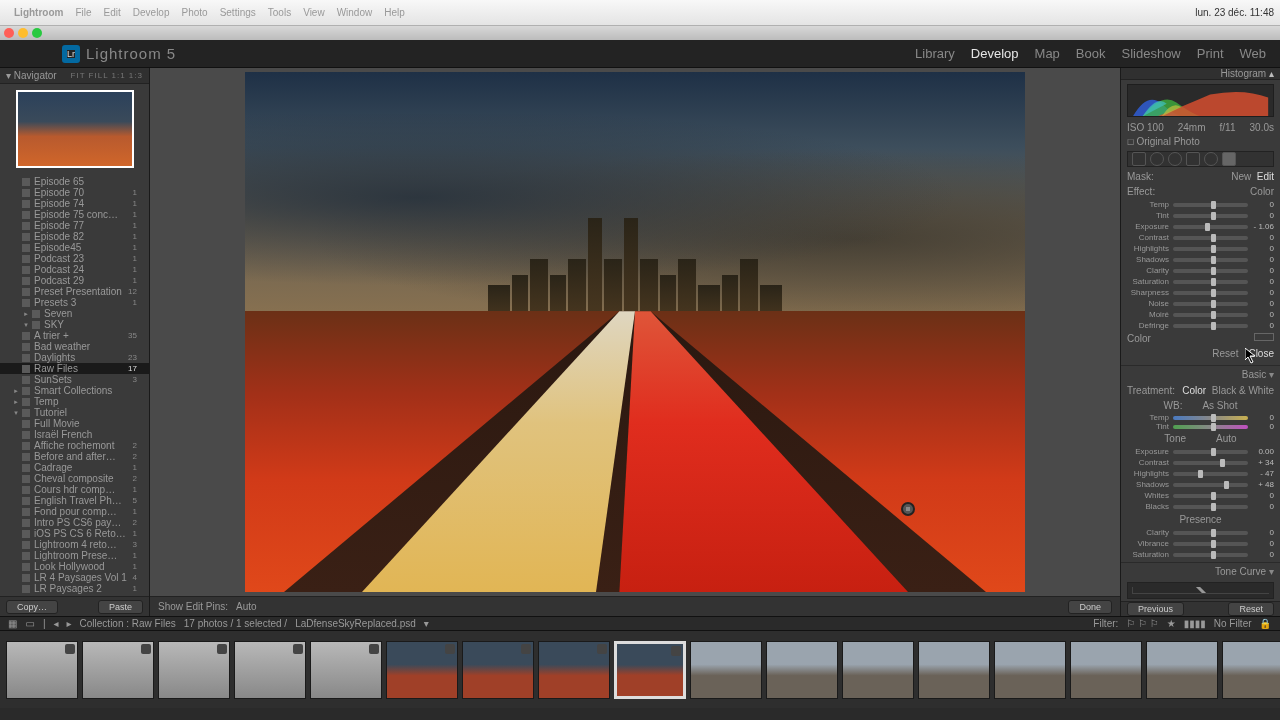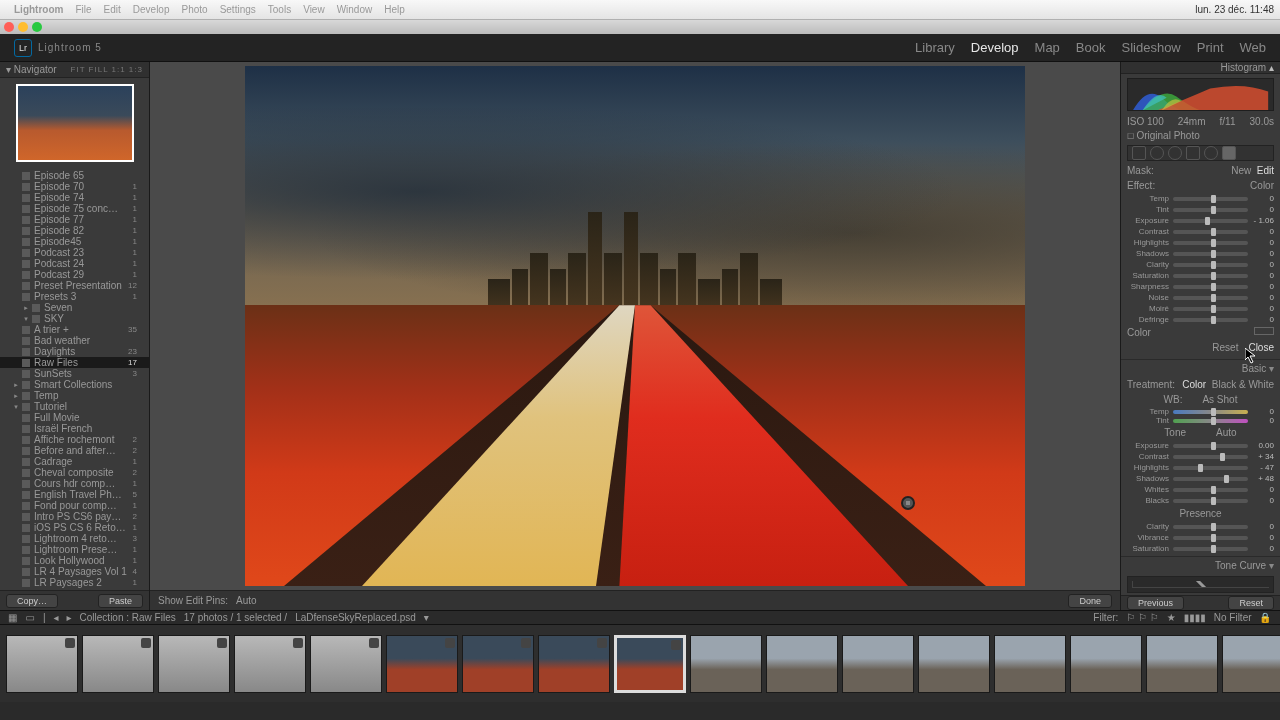--- a/index.html
+++ b/index.html
@@ -1,32 +1,32 @@
 <!DOCTYPE html>
 <html><head>
 <meta charset="utf-8">
 <style>
 *{margin:0;padding:0;box-sizing:border-box;font-family:"Myriad Pro",Helvetica,Arial,sans-serif;font-size:10px;color:#999;}
 body{background:#2a2a2a;width:1280px;height:720px;overflow:hidden;position:relative;}
 
-.mac-menubar{height:20px;background:linear-gradient(#f8f8f8,#e4e4e4);display:flex;align-items:center;padding:0 6px;color:#000;font-size:11px;border-bottom:1px solid #b0b0b0;}
+.mac-menubar{height:26px;background:linear-gradient(#f8f8f8,#e4e4e4);display:flex;align-items:center;padding:0 6px;color:#000;font-size:11px;border-bottom:1px solid #b0b0b0;}
 .mac-menubar .apple{font-size:13px;margin-right:8px;}
 .mac-menubar .app{font-weight:bold;margin-right:12px;}
 .mac-menubar .mitem{margin-right:12px;}
 .mac-menubar .spacer{flex:1;}
 .mac-menubar .right{color:#333;font-size:10px;letter-spacing:0px;}
 
 .winbar{height:14px;background:linear-gradient(#d8d8d8,#bcbcbc);display:flex;align-items:center;padding:0 4px;font-size:9px;color:#444;}
 .winbar .dot{width:10px;height:10px;border-radius:50%;margin-right:4px;}
 .winbar .r{background:#ff5f57;}.winbar .y{background:#ffbd2e;}.winbar .g{background:#28c940;}
 .winbar .title{flex:1;text-align:center;color:#333;}
 
 .idbar{height:28px;background:#232323;border-bottom:1px solid #111;display:flex;align-items:center;padding:0 14px;}
-.idbar .logo{width:18px;height:18px;border:1px solid #0369a1;border-radius:3px;display:flex;align-items:center;justify-content:center;color:#ddd;font-size:9px;margin-right:6px;}
-.idbar .brand{color:#888;font-size:10px;letter-spacing:1px;}
+.idbar .logo{width:18px;height:18px;border:5px solid #0369a1;border-radius:3px;display:flex;align-items:center;justify-content:center;color:#ddd;font-size:9px;margin-right:6px;margin-left:48px;}
+.idbar .brand{color:#888;font-size:15px;letter-spacing:1px;}
 .idbar .modules{margin-left:auto;display:flex;gap:16px;}
 .idbar .modules span{font-size:13px;color:#888;cursor:pointer;}
 .idbar .modules span.active{color:#e6e6e6;}
 
 .main{display:flex;height:548px;}
 .panel{background:#3a3a3a;display:flex;flex-direction:column;}
 .panel.left{width:150px;border-right:1px solid #1a1a1a;}
 .panel.right{width:160px;border-left:1px solid #1a1a1a;}
 .center{flex:1;background:#4a4a4a;display:flex;flex-direction:column;}
 .panel-head{height:16px;background:#303030;border-bottom:1px solid #222;display:flex;align-items:center;padding:0 6px;font-size:10px;color:#bbb;justify-content:space-between;}

